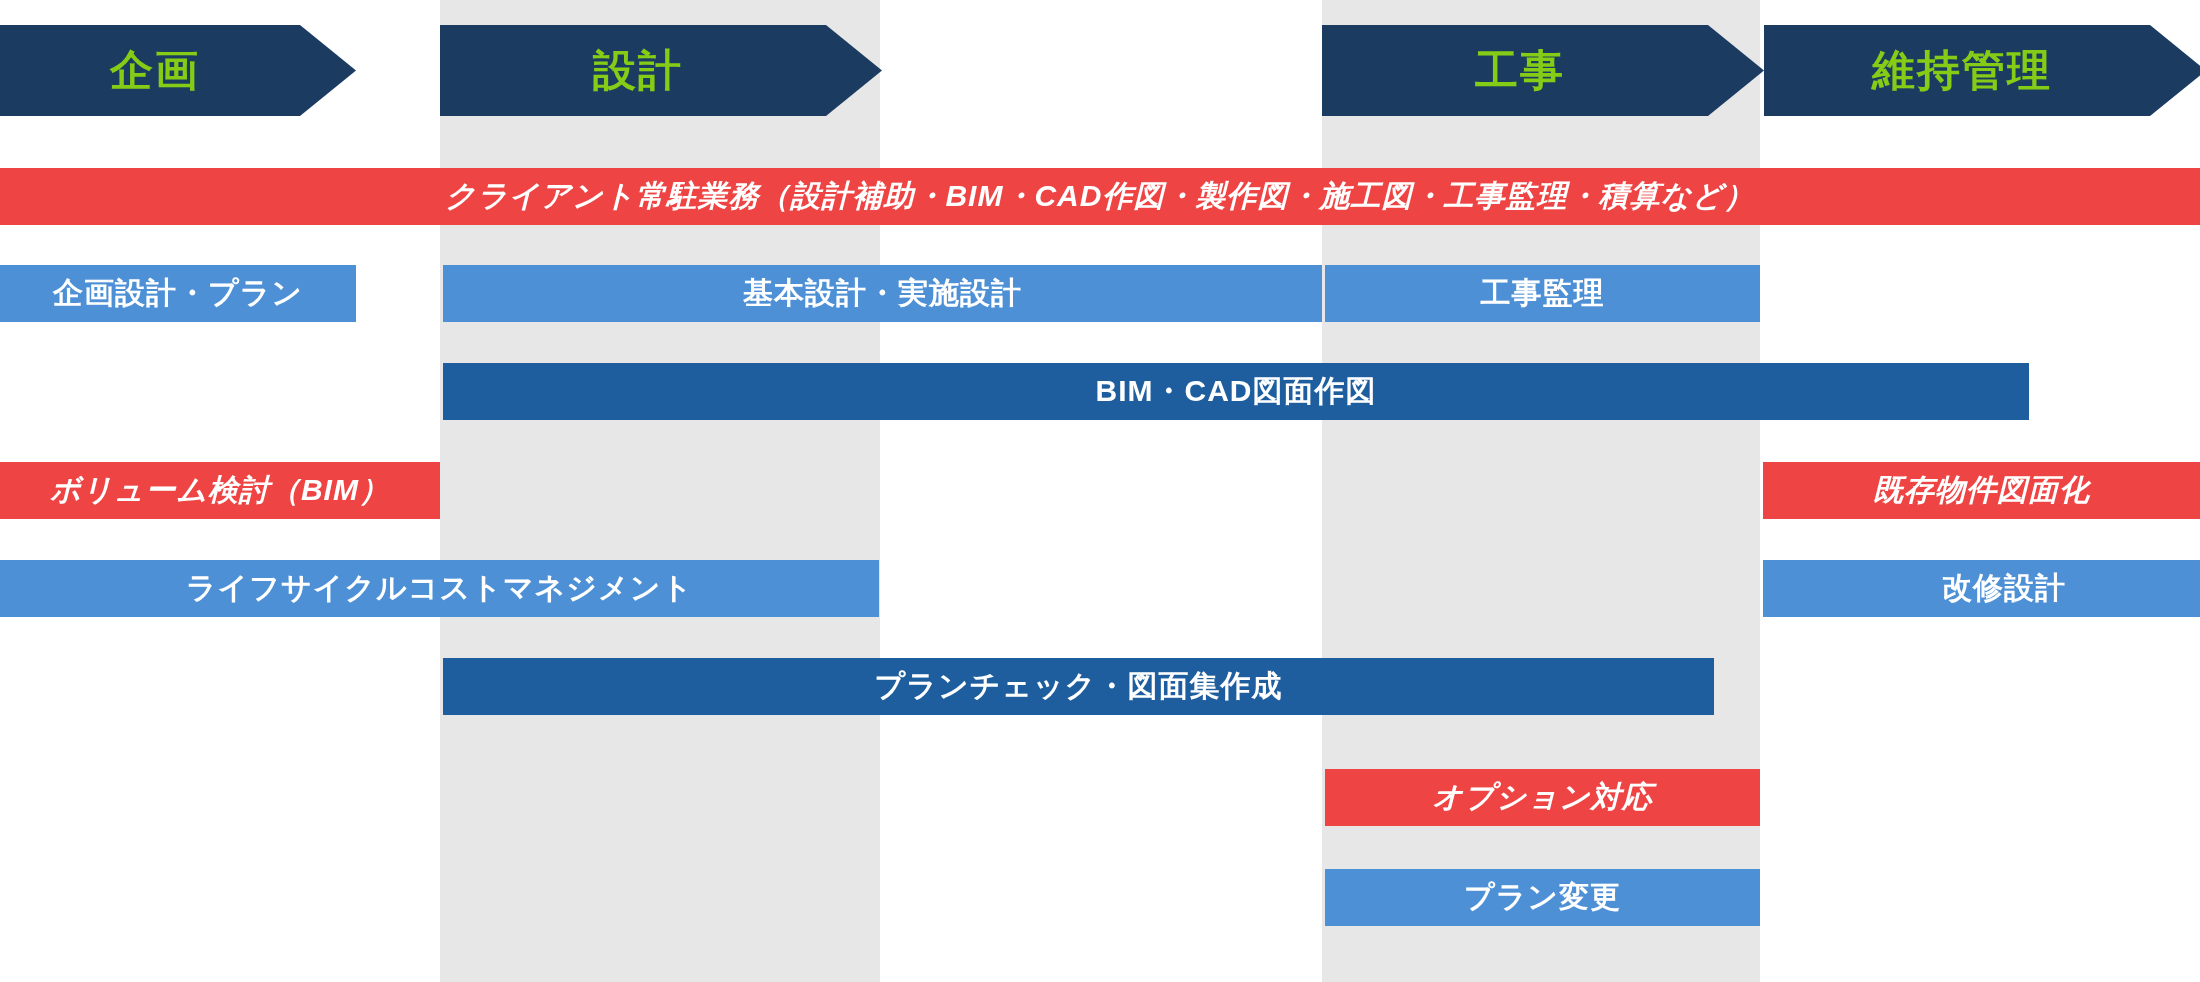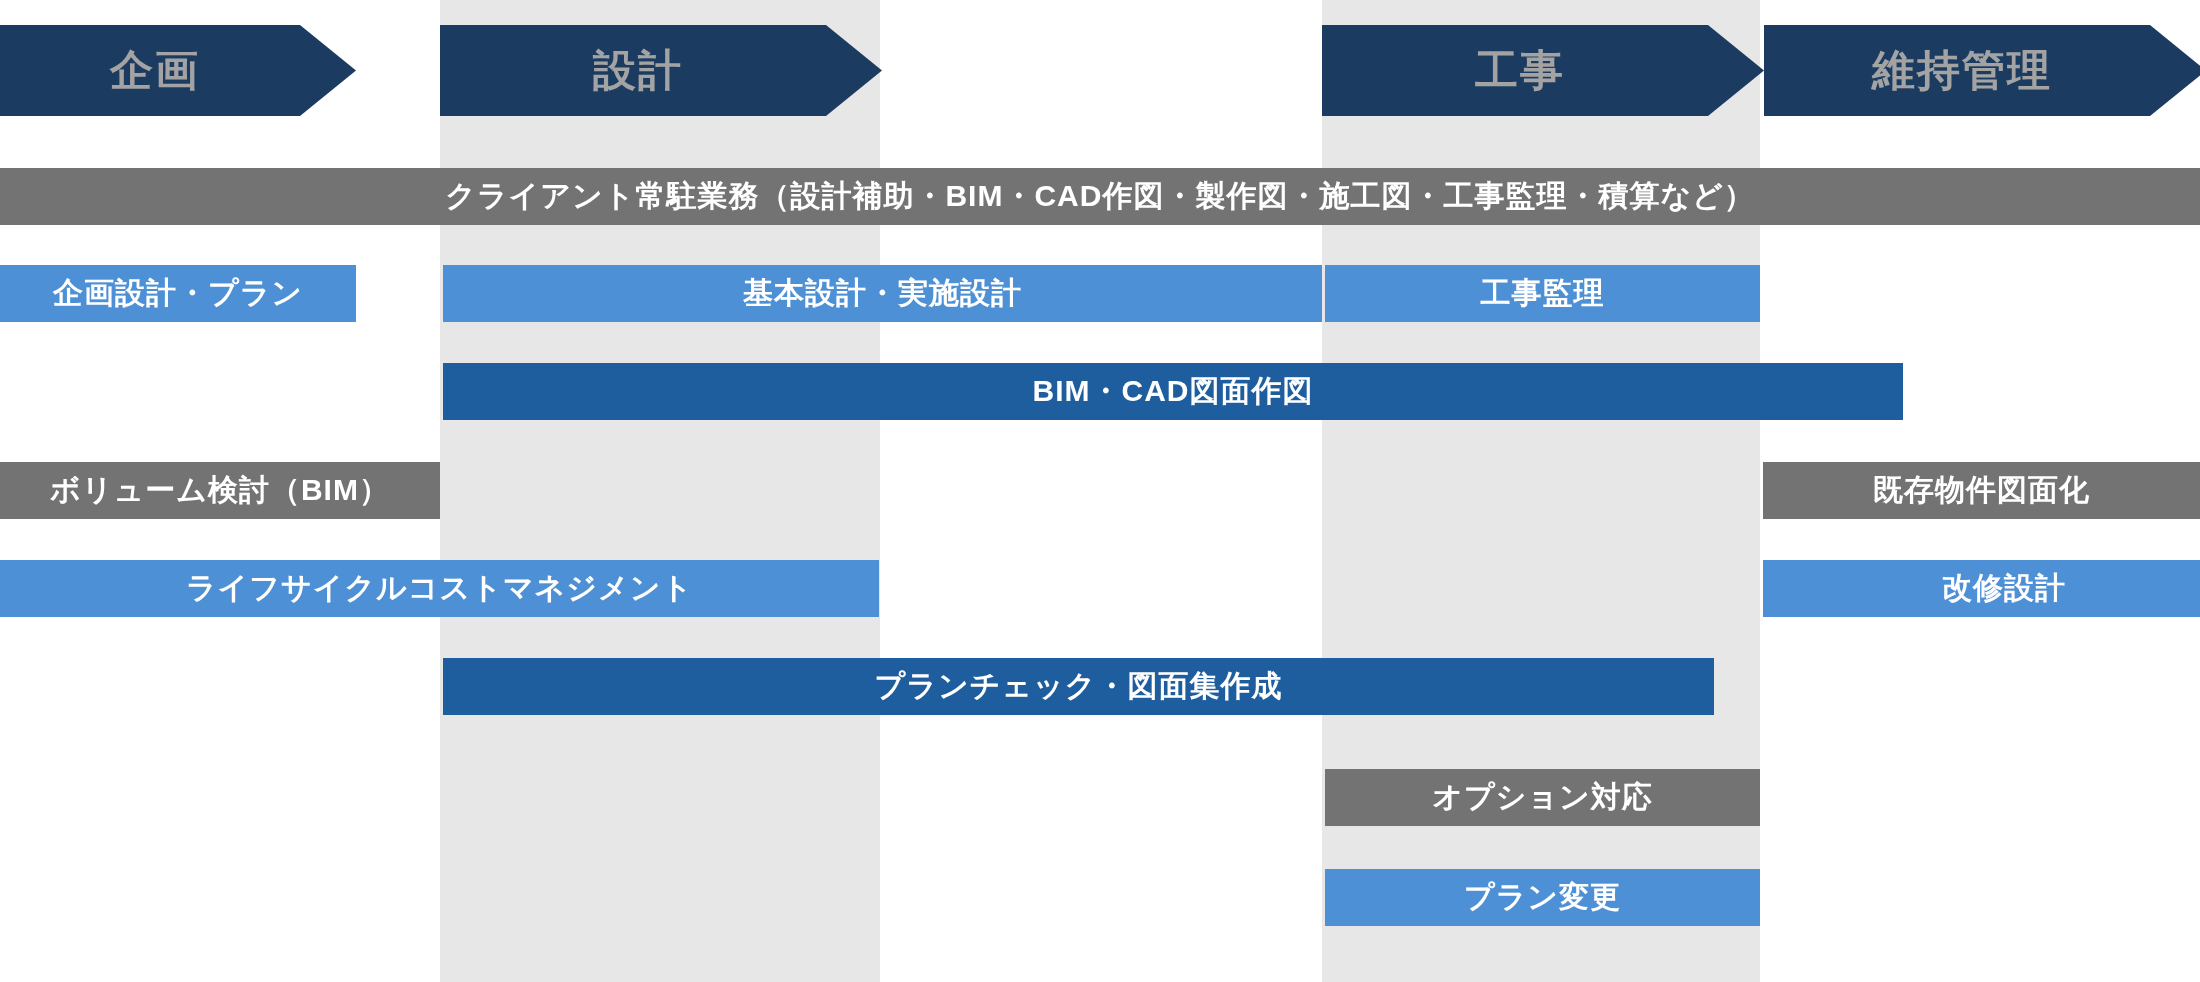--- a/index.html
+++ b/index.html
@@ -35,21 +35,21 @@
     top: 25px;
     width: 2200px;
     height: 91px;
     z-index: 2;
   }
   .phase {
     position: absolute;
     top: 0;
     height: 91px;
     background: #1b3c60;
-    color: #a3a3a3;
+    color: #84cc16;
     display: flex;
     align-items: center;
     justify-content: center;
     font-size: 43px;
     font-weight: bold;
     letter-spacing: 2px;
     box-sizing: border-box;
     padding-right: 46px;
     -webkit-clip-path: polygon(0 0, calc(100% - 56px) 0, 100% 50%, calc(100% - 56px) 100%, 0 100%);
     clip-path: polygon(0 0, calc(100% - 56px) 0, 100% 50%, calc(100% - 56px) 100%, 0 100%);
@@ -63,21 +63,21 @@
     align-items: center;
     justify-content: center;
     color: #ffffff;
     font-size: 30px;
     font-weight: bold;
     letter-spacing: 1px;
     white-space: nowrap;
     box-sizing: border-box;
     z-index: 3;
   }
-  .bar.light  { background: #737373; }
+  .bar.light  { background: #ef4444; font-style: italic; }
   .bar.mid    { background: #4d90d6; }
   .bar.dark   { background: #1e5e9e; }
 </style>
 </head>
 <body>
 
 <div id="canvas">
 
   <div id="bands-layer">
       <div class="band" style="left: 440px; width: 440px;"></div>
@@ -105,21 +105,21 @@
       </div>
       <div class="bar mid" style="left: 0px; width: 356px; top: 265px; font-size: 30px;">
         <span>企画設計・プラン</span>
       </div>
       <div class="bar mid" style="left: 443px; width: 879px; top: 265px; font-size: 30px;">
         <span>基本設計・実施設計</span>
       </div>
       <div class="bar mid" style="left: 1325px; width: 435px; top: 265px; font-size: 30px;">
         <span>工事監理</span>
       </div>
-      <div class="bar dark" style="left: 443px; width: 1460px; top: 363px; font-size: 30px;">
+      <div class="bar dark" style="left: 443px; width: 1586px; top: 363px; font-size: 30px;">
         <span>BIM・CAD図面作図</span>
       </div>
       <div class="bar light" style="left: 0px; width: 440px; top: 462px; font-size: 30px;">
         <span>ボリューム検討（BIM）</span>
       </div>
       <div class="bar light" style="left: 1763px; width: 437px; top: 462px; font-size: 30px;">
         <span>既存物件図面化</span>
       </div>
       <div class="bar mid" style="left: 0px; width: 879px; top: 560px; font-size: 30px;">
         <span>ライフサイクルコストマネジメント</span>

